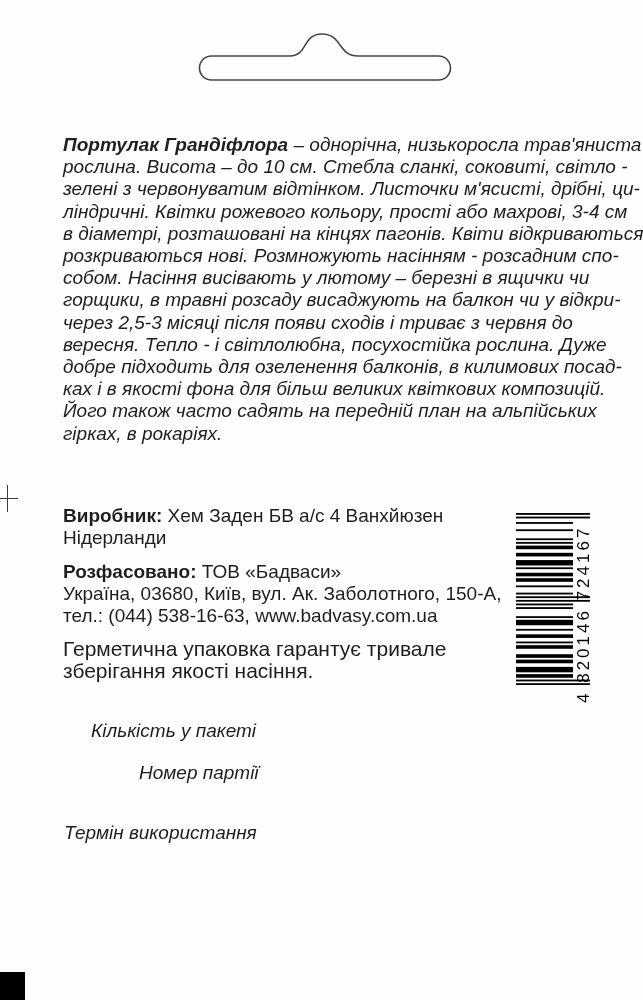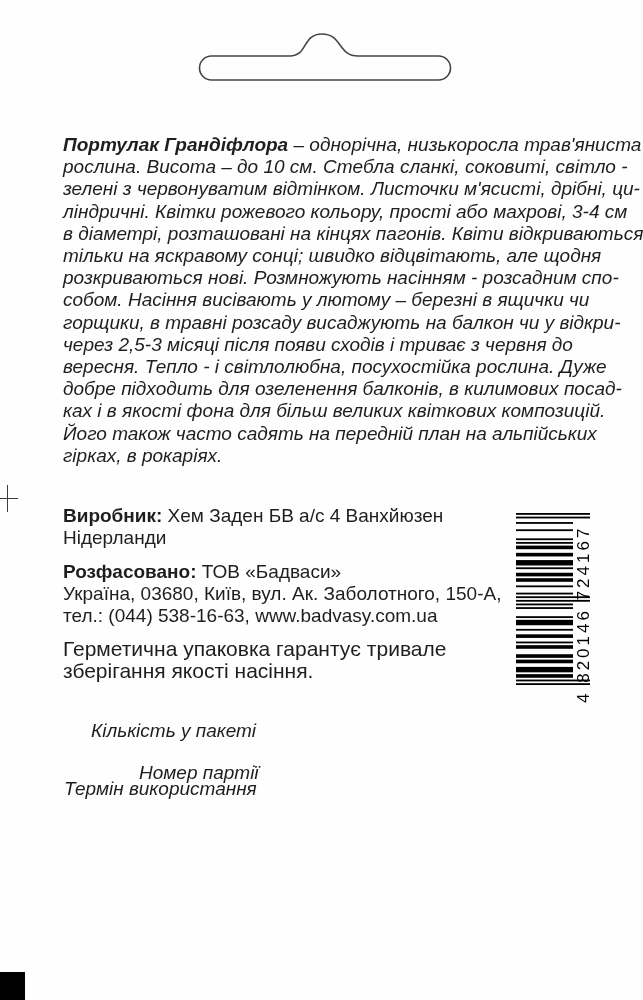--- a/index.html
+++ b/index.html
@@ -34,21 +34,21 @@
   #packer    { left: 63px; top: 561px; font-size: 19px; line-height: 22.2px; }
   #storage   { left: 63px; top: 638px; font-size: 21px; line-height: 22.2px; }
 
   
   .field-label {
     font-size: 19px; line-height: 22px; font-style: italic;
     white-space: nowrap;
   }
   #field-quantity { left: 91px;  top: 720px; }
   #field-batch    { left: 139px; top: 762px; text-align: center; }
-  #field-expiry   { left: 64px;  top: 778px; }
+  #field-expiry   { left: 64px;  top: 822px; }
 
   
   #certification {
     left: 63px; top: 877px; width: 552px;
     font-size: 18px; line-height: 26.3px;
   }
 
   
   #barcode { left: 516px; top: 513px; width: 82px; height: 192px; }
   #barcode-bars { position: absolute; left: 0; top: 0; }
@@ -87,21 +87,20 @@
              A 12 12 0 0 1 16.5 28
              L 95 28 Z" fill="none" stroke="#454545" stroke-width="1.6"></path>
   </svg>
 
   <div id="main-text" class="abs">
     <div class="tline"><span class="b">Портулак Грандіфлора</span><span> – однорічна, низькоросла трав'яниста</span></div>
     <div class="tline">рослина. Висота – до 10 см. Стебла сланкі, соковиті, світло -</div>
     <div class="tline">зелені з червонуватим відтінком. Листочки м'ясисті, дрібні, ци-</div>
     <div class="tline">ліндричні. Квітки рожевого кольору, прості або махрові, 3-4 см</div>
     <div class="tline">в діаметрі, розташовані на кінцях пагонів. Квіти відкриваються</div>
-    <div class="tline">тільки на яскравому сонці; швидко відцвітають, але щодня</div>
     <div class="tline">розкриваються нові. Розмножують насінням - розсадним спо-</div>
     <div class="tline">собом. Насіння висівають у лютому – березні в ящички чи</div>
     <div class="tline">горщики, в травні розсаду висаджують на балкон чи у відкри-</div>
     <div class="tline">через 2,5-3 місяці після появи сходів і триває з червня до</div>
     <div class="tline">вересня. Тепло - і світлолюбна, посухостійка рослина. Дуже</div>
     <div class="tline">добре підходить для озеленення балконів, в килимових посад-</div>
     <div class="tline">ках і в якості фона для більш великих квіткових композицій.</div>
     <div class="tline">Його також часто садять на передній план на альпійських</div>
     <div class="tline">гірках, в рокаріях.</div>
   </div>

